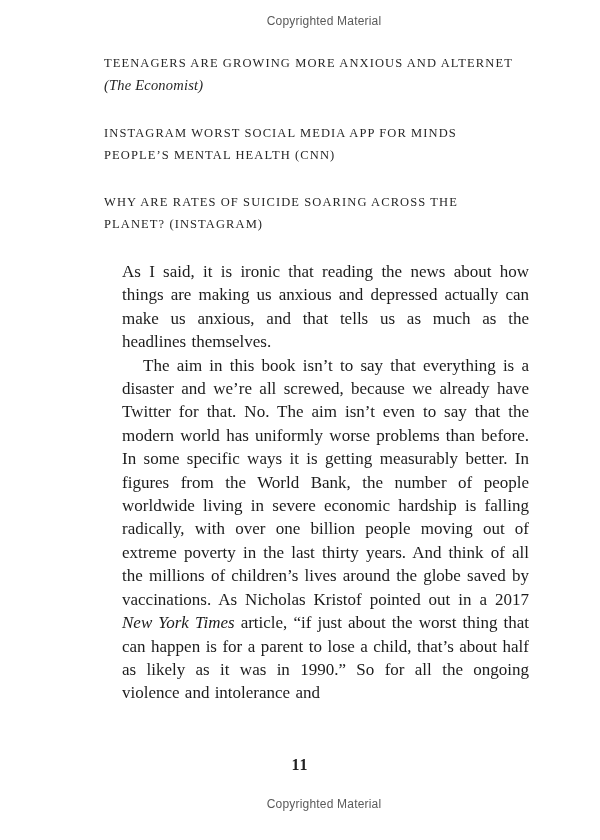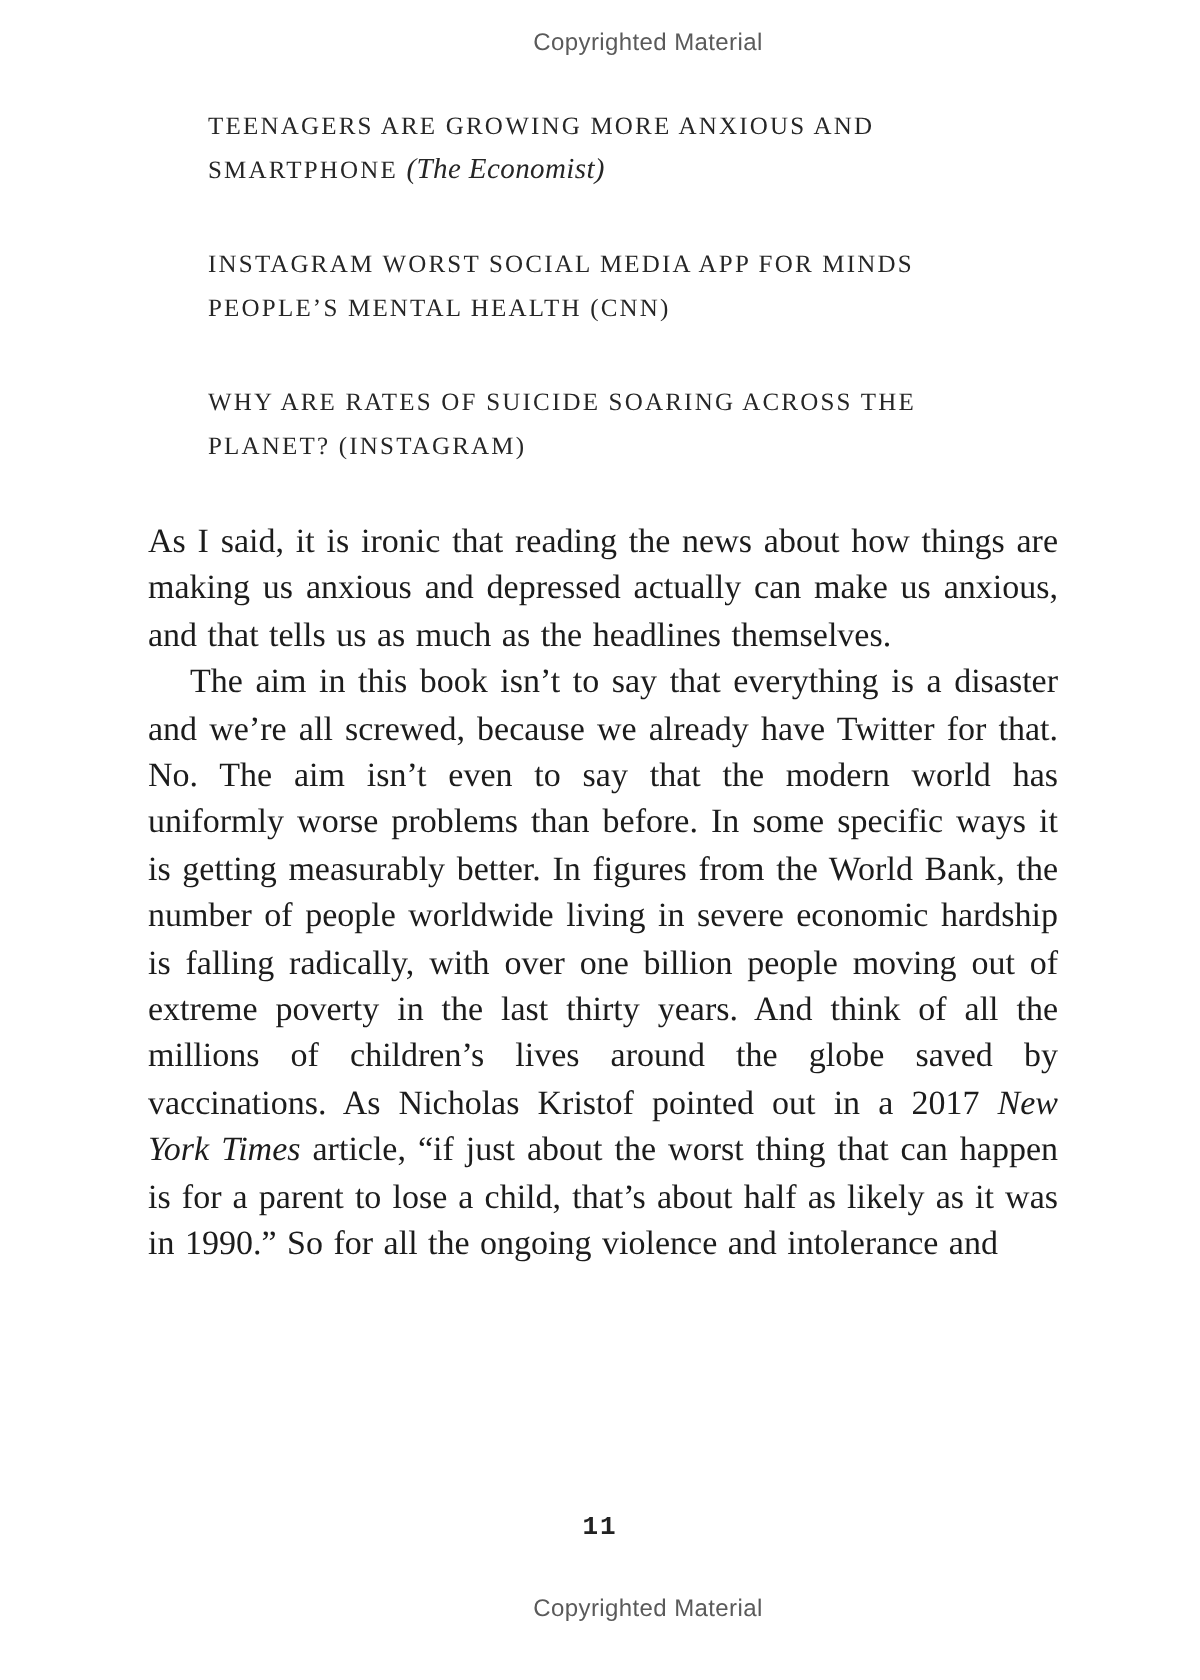--- a/index.html
+++ b/index.html
@@ -53,55 +53,55 @@
     font-size: 12.5px;
   }
   .hl-source.italic {
     font-style: italic;
     letter-spacing: 0.2px;
     font-size: 14.5px;
   }
 
   .body-text {
     margin-top: 16px;
+    margin-left: 48px;
   }
   .para {
     margin: 0;
     font-size: 17px;
     line-height: 23.4px;
     text-align: justify;
     color: #1c1c1c;
     word-spacing: 1px;
   }
   .para.indent { text-indent: 21px; }
   .italic { font-style: italic; }
 
   .page-number {
     position: absolute;
     top: 756px;
     left: 0;
     width: 100%;
     text-align: center;
-    font-size: 13px;
+    font-size: 16px;
     letter-spacing: 1px;
     color: #222222;
     font-weight: bold;
-    font-family: Liberation Mono, monospace;
   }
 </style>
 </head>
 <body>
 
 <div class="page">
 
   <div class="notice top">Copyrighted Material</div>
 
   <div class="content">
     <div class="headlines">
-        <div class="headline"><span class="hl-caps">TEENAGERS ARE GROWING MORE ANXIOUS AND SMARTPHONE </span><span class="hl-source italic">(The Economist)</span></div>
+        <div class="headline"><span class="hl-caps">TEENAGERS ARE GROWING MORE ANXIOUS AND ALTERNET </span><span class="hl-source italic">(The Economist)</span></div>
         <div class="headline"><span class="hl-caps">INSTAGRAM WORST SOCIAL MEDIA APP FOR MINDS PEOPLE’S MENTAL HEALTH </span><span class="hl-caps">(CNN)</span></div>
         <div class="headline"><span class="hl-caps">WHY ARE RATES OF SUICIDE SOARING ACROSS THE PLANET? </span><span class="hl-caps">(INSTAGRAM)</span></div>
       </div>
     <div class="body-text">
         <p class="para"><span>As I said, it is ironic that reading the news about how things are making us anxious and depressed actually can make us anxious, and that tells us as much as the headlines themselves.</span></p>
         <p class="para indent"><span>The aim in this book isn’t to say that everything is a disaster and we’re all screwed, because we already have Twitter for that. No. The aim isn’t even to say that the modern world has uniformly worse problems than before. In some specific ways it is getting measurably better. In figures from the World Bank, the number of people worldwide living in severe economic hardship is falling radically, with over one billion people moving out of extreme poverty in the last thirty years. And think of all the millions of children’s lives around the globe saved by vaccinations. As Nicholas Kristof pointed out in a 2017 </span><span class="italic">New York Times</span><span> article, “if just about the worst thing that can happen is for a parent to lose a child, that’s about half as likely as it was in 1990.” So for all the ongoing violence and intolerance and</span></p>
       </div>
   </div>
 
   <div class="page-number">11</div>

